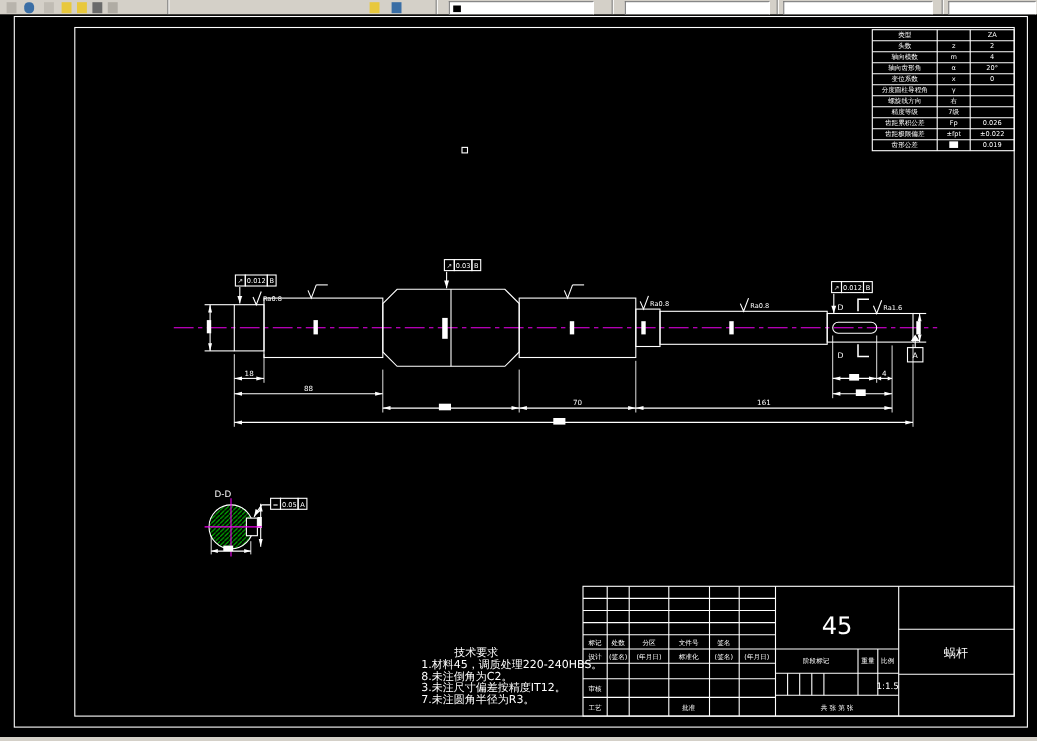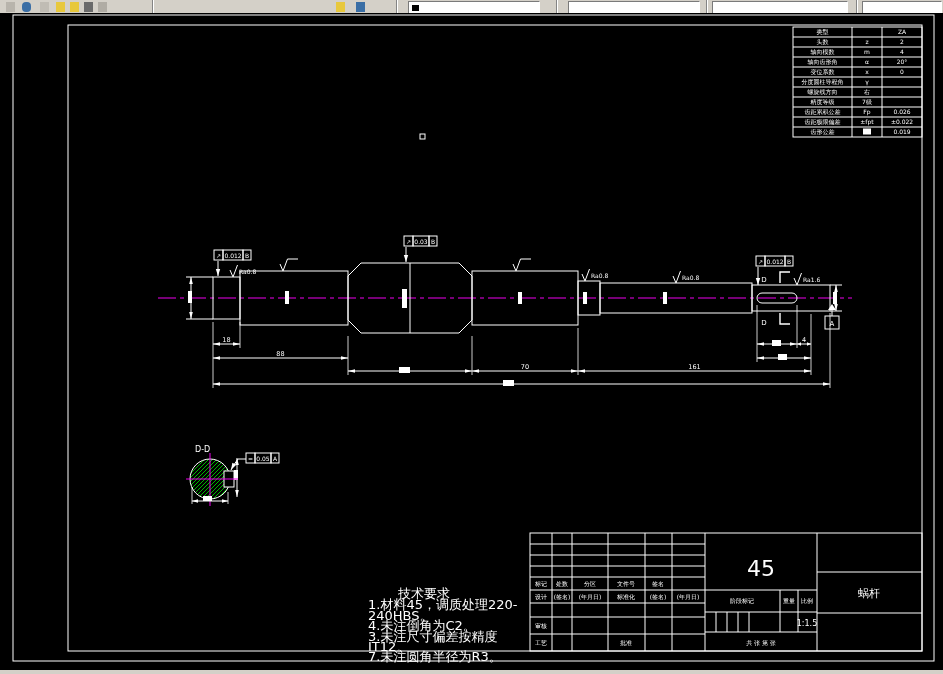--- a/index.html
+++ b/index.html
@@ -4,21 +4,21 @@
 <style>
   html,body{margin:0;padding:0;background:#000;font-family:"DejaVu Sans",sans-serif}
   #stage{position:relative;width:943px;height:674px;overflow:hidden;background:#000}
   .toolbar{position:absolute;top:0;left:0;width:943px;height:13px;background:#d4d0c8;z-index:3;overflow:hidden}
   .tb-icon{position:absolute;top:2px;width:9px;height:10px;display:inline-block}
   .sep{position:absolute;top:0;height:13px;width:0;border-left:1px solid #848484;border-right:1px solid #fff}
   .combo{position:absolute;top:1px;height:14px;background:#fff;border:1px solid;border-color:#7a7a7a #fff #fff #7a7a7a;box-sizing:border-box}
   .swatch{position:absolute;left:3px;top:3px;width:7px;height:6px;background:#000}
   .statusbar{position:absolute;bottom:0;left:0;width:943px;height:4px;background:#d4d0c8;z-index:3}
   svg{position:absolute;top:0;left:0;z-index:1}
-  .tech{position:absolute;left:368px;top:589px;width:170px;color:#fff;z-index:2;font-size:13px;line-height:10.4px}
+  .tech{position:absolute;left:383px;top:589px;width:170px;color:#fff;z-index:2;font-size:10px;line-height:10.4px}
   .tech-title{padding-left:30px;margin-bottom:1px}
   text{fill:#fff}
 </style>
 </head>
 <body>
 
 <div id="stage">
 
   <div class="toolbar">
     <span class="tb-icon" style="left:6px;background:#b8b4ac"></span>
@@ -308,20 +308,20 @@
         <text x="761" y="576" font-size="22" text-anchor="middle" font-family="DejaVu Sans, sans-serif">45</text>
         <text x="761" y="645" font-size="6" text-anchor="middle" font-family="DejaVu Sans, sans-serif">共  张  第  张</text>
         <text x="869" y="597" font-size="11" text-anchor="middle" font-family="DejaVu Sans, sans-serif">蜗杆</text>
       </g>
     </svg>
 
   <div class="tech">
     <div class="tech-title">技术要求</div>
     <div id="techlines">
         <div>1.材料45，调质处理220-240HBS。</div>
-        <div>4.未注倒角为C2。</div>
+        <div>8.未注倒角为C2。</div>
         <div>3.未注尺寸偏差按精度IT12。</div>
         <div>7.未注圆角半径为R3。</div>
       </div>
   </div>
 
   <div class="statusbar"></div>
 </div>
 
 </body></html>

